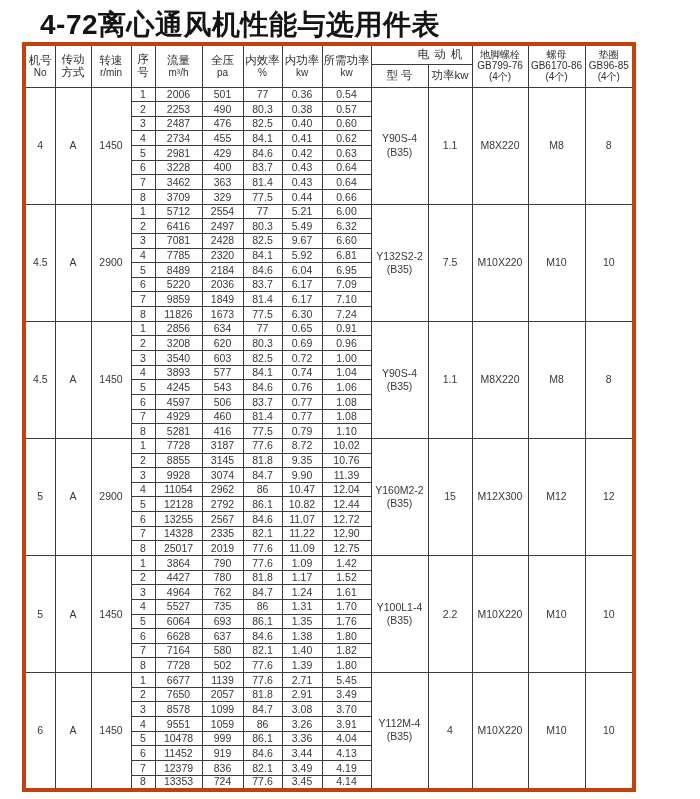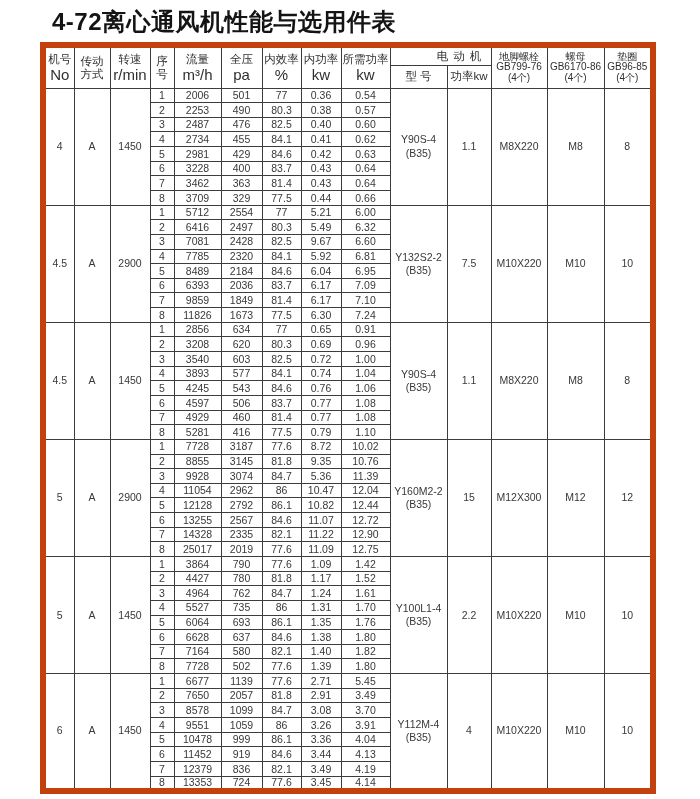--- a/index.html
+++ b/index.html
@@ -6,51 +6,51 @@
   html, body {
     margin: 0; padding: 0;
     width: 700px; height: 799px;
     background: #ffffff;
     font-family: "Liberation Sans", "DejaVu Sans", sans-serif;
     color: #3a3a3a;
     position: relative;
   }
   .page-title {
     position: absolute;
-    left: 52px; top: 6px;
-    font-size: 24px;
+    left: 40px; top: 6px;
+    font-size: 28px;
     font-weight: bold;
     color: #141414;
     letter-spacing: 0.5px;
     white-space: nowrap;
   }
   table.fan-table {
     position: absolute;
-    left: 40px; top: 42px;
+    left: 22px; top: 42px;
     border-collapse: collapse;
     table-layout: fixed;
-    border: 6px solid #c2410c;
+    border: 4px solid #c2410c;
   }
   .fan-table th, .fan-table td {
     border: 1px solid #3c3c3c;
     text-align: center;
     vertical-align: middle;
     padding: 0;
     font-weight: normal;
     overflow: hidden;
     white-space: nowrap;
   }
   .fan-table thead th {
     font-size: 11.5px;
     line-height: 1.15;
     color: #2f2f2f;
   }
   .fan-table thead tr.hr1 { height: 20px; }
   .fan-table thead tr.hr2 { height: 23px; }
-  .fan-table thead .sub { font-size: 15px; }
+  .fan-table thead .sub { font-size: 10px; }
   .fan-table thead .gbline { font-size: 10px; line-height: 1.08; }
   .fan-table thead .spread { letter-spacing: 5px; text-indent: 5px; padding-left: 37px; }
   .fan-table thead .spread2 { letter-spacing: 3px; text-indent: 3px; text-align: center; }
   .fan-table tbody td {
     font-size: 10.5px;
     height: 14.65px;
     line-height: 1;
     color: #383838;
   }
   .fan-table tbody td.group-cell { font-size: 10.5px; line-height: 1.25; }
@@ -446,21 +446,21 @@
         </td>
         <td>
           <div>6.95</div>
         </td>
       </tr>
       <tr>
         <td>
           <div>6</div>
         </td>
         <td>
-          <div>6393</div>
+          <div>5220</div>
         </td>
         <td>
           <div>2036</div>
         </td>
         <td>
           <div>83.7</div>
         </td>
         <td>
           <div>6.17</div>
         </td>
@@ -765,21 +765,21 @@
         <td>
           <div>9928</div>
         </td>
         <td>
           <div>3074</div>
         </td>
         <td>
           <div>84.7</div>
         </td>
         <td>
-          <div>5.36</div>
+          <div>9.90</div>
         </td>
         <td>
           <div>11.39</div>
         </td>
       </tr>
       <tr>
         <td>
           <div>4</div>
         </td>
         <td>

